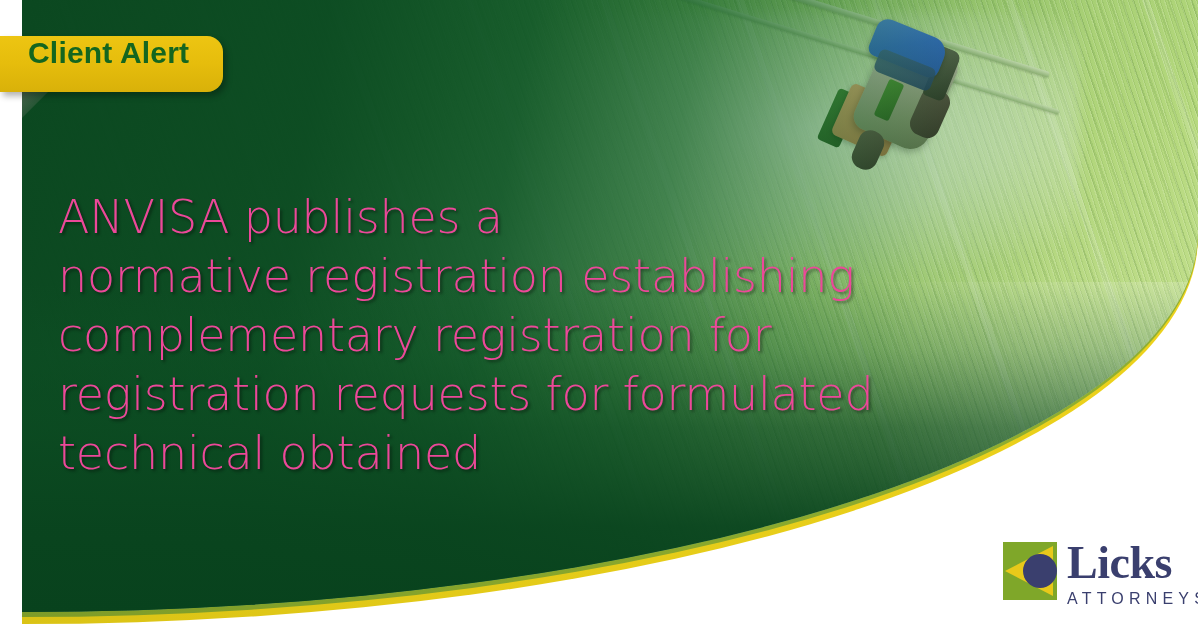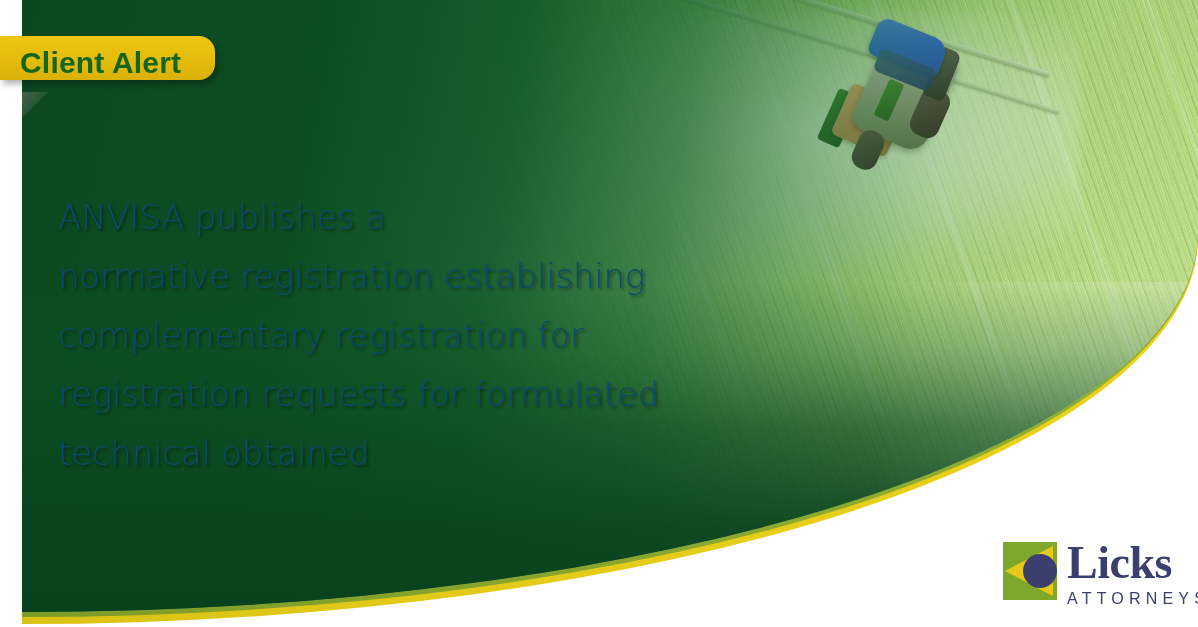--- a/index.html
+++ b/index.html
@@ -284,24 +284,24 @@
     height: 627px;
     background: #ffffff;
     z-index: 6;
   }
 
   
   .ribbon {
     position: absolute;
     left: 0;
     top: 36px;
-    height: 44px;
-    padding: 0 34px 0 20px;
+    height: 56px;
+    padding: 0 34px 0 28px;
     display: flex;
-    align-items: flex-end;
+    align-items: flex-start;
     background: linear-gradient(to bottom, #edc512 0%, #e6bd0c 48%, #d9b109 100%);
     border-top-right-radius: 16px;
     border-bottom-right-radius: 16px;
     box-shadow: 3px 4px 6px rgba(0,0,0,.30);
     z-index: 8;
   }
   .ribbon-label {
     font-family: "Liberation Sans", sans-serif;
     font-size: 30px;
     font-weight: bold;
@@ -321,24 +321,24 @@
     z-index: 7;
   }
 
   
   .headline {
     position: absolute;
     left: 58px;
     top: 188px;
     width: 900px;
     z-index: 9;
-    color: #0c4a6e;
+    color: #ec4899;
     font-family: "DejaVu Sans", sans-serif;
     font-weight: 300;
-    font-size: 34px;
+    font-size: 46px;
     line-height: 59px;
     letter-spacing: -0.2px;
     text-shadow: 2px 2px 3px rgba(0,0,0,.45);
   }
   .headline .ln { display: block; white-space: nowrap; }
 
   
   .logo {
     position: absolute;
     left: 1003px;

